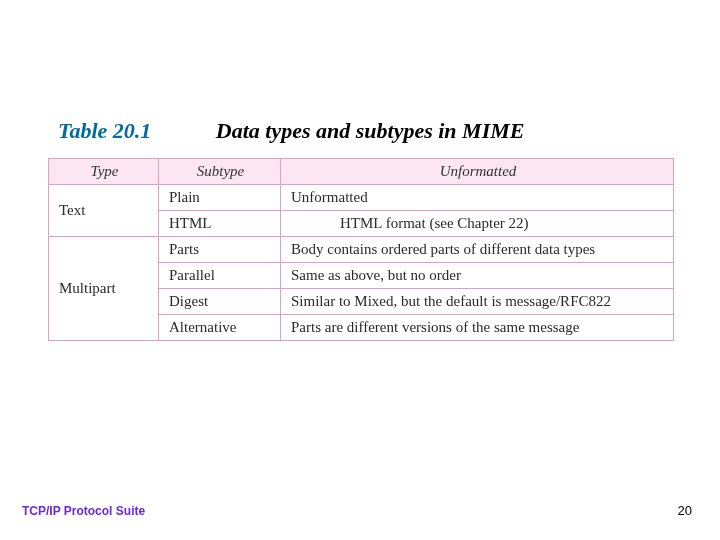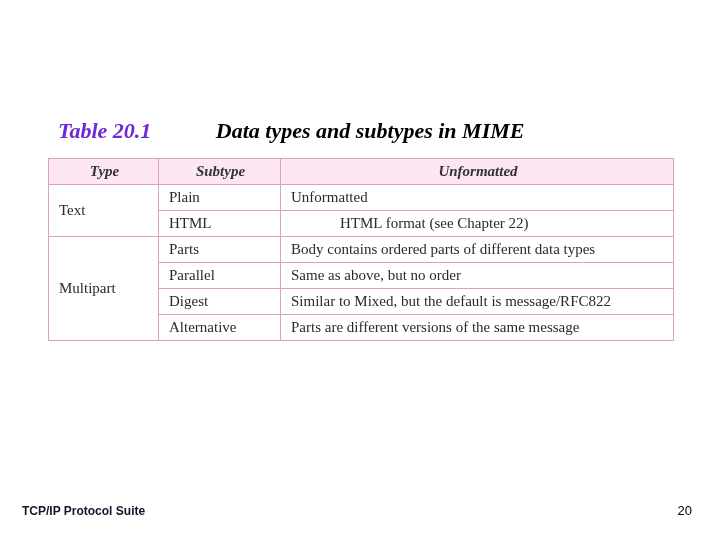--- a/index.html
+++ b/index.html
@@ -15,21 +15,21 @@
     width: 720px; height: 540px;
   }
   .caption {
     position: absolute;
     top: 118px;
     left: 58px;
     font-size: 22px;
     font-weight: bold;
     font-style: italic;
   }
-  .caption .tbl-num { color: #6d28d9; margin-top: 20px; }
+  .caption .tbl-num { color: #0369a1; margin-top: 20px; }
   .caption .tbl-title { color: #000; margin-left: 48px; }
 
   .tablewrap {
     position: absolute;
     top: 158px;
     left: 48px;
     width: 626px;
   }
   table {
     border-collapse: collapse;
@@ -41,38 +41,38 @@
     font-size: 15px;
     padding: 4px 8px 4px 10px;
     vertical-align: middle;
     text-align: left;
     height: 26px;
     color: #2a2a2a;
   }
   th {
     background: #fbe6f2;
     font-style: italic;
-    font-weight: bold;
+    font-weight: normal;
     text-align: center;
     color: #333;
   }
   col.col-type { width: 110px; }
   col.col-subtype { width: 122px; }
   col.col-desc { width: auto; }
 
   .indent { padding-left: 59px; }
 
   .footer-left {
     position: absolute;
     left: 22px;
     bottom: 22px;
     font-family: Tahoma, Arial, sans-serif;
     font-size: 12px;
     font-weight: bold;
-    color: #0f172a;
+    color: #6d28d9;
   }
   .footer-right {
     position: absolute;
     right: 28px;
     bottom: 22px;
     font-family: Tahoma, Arial, sans-serif;
     font-size: 13px;
     color: #000;
     text-align: right;
   }

